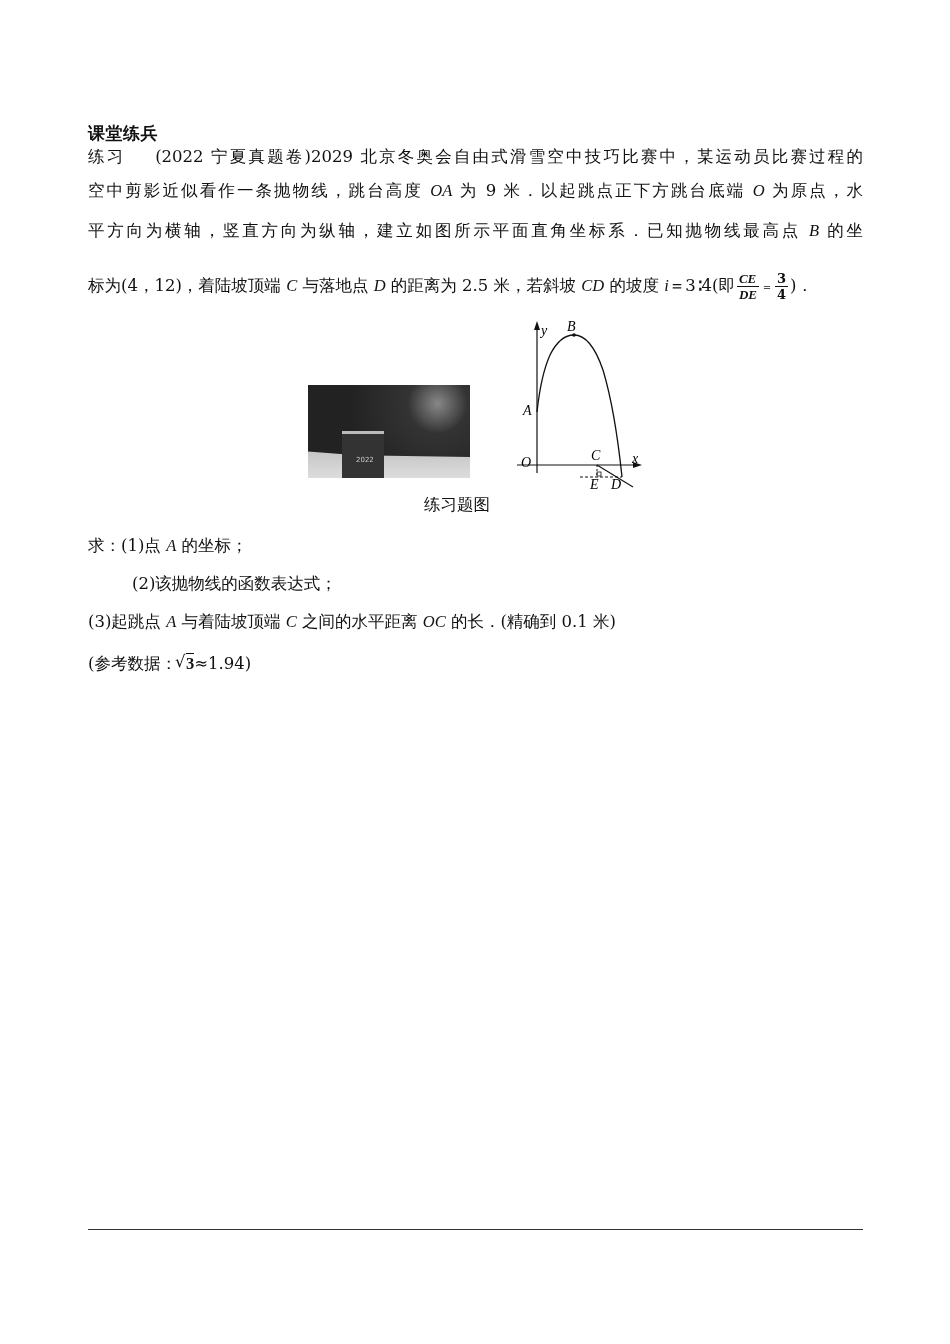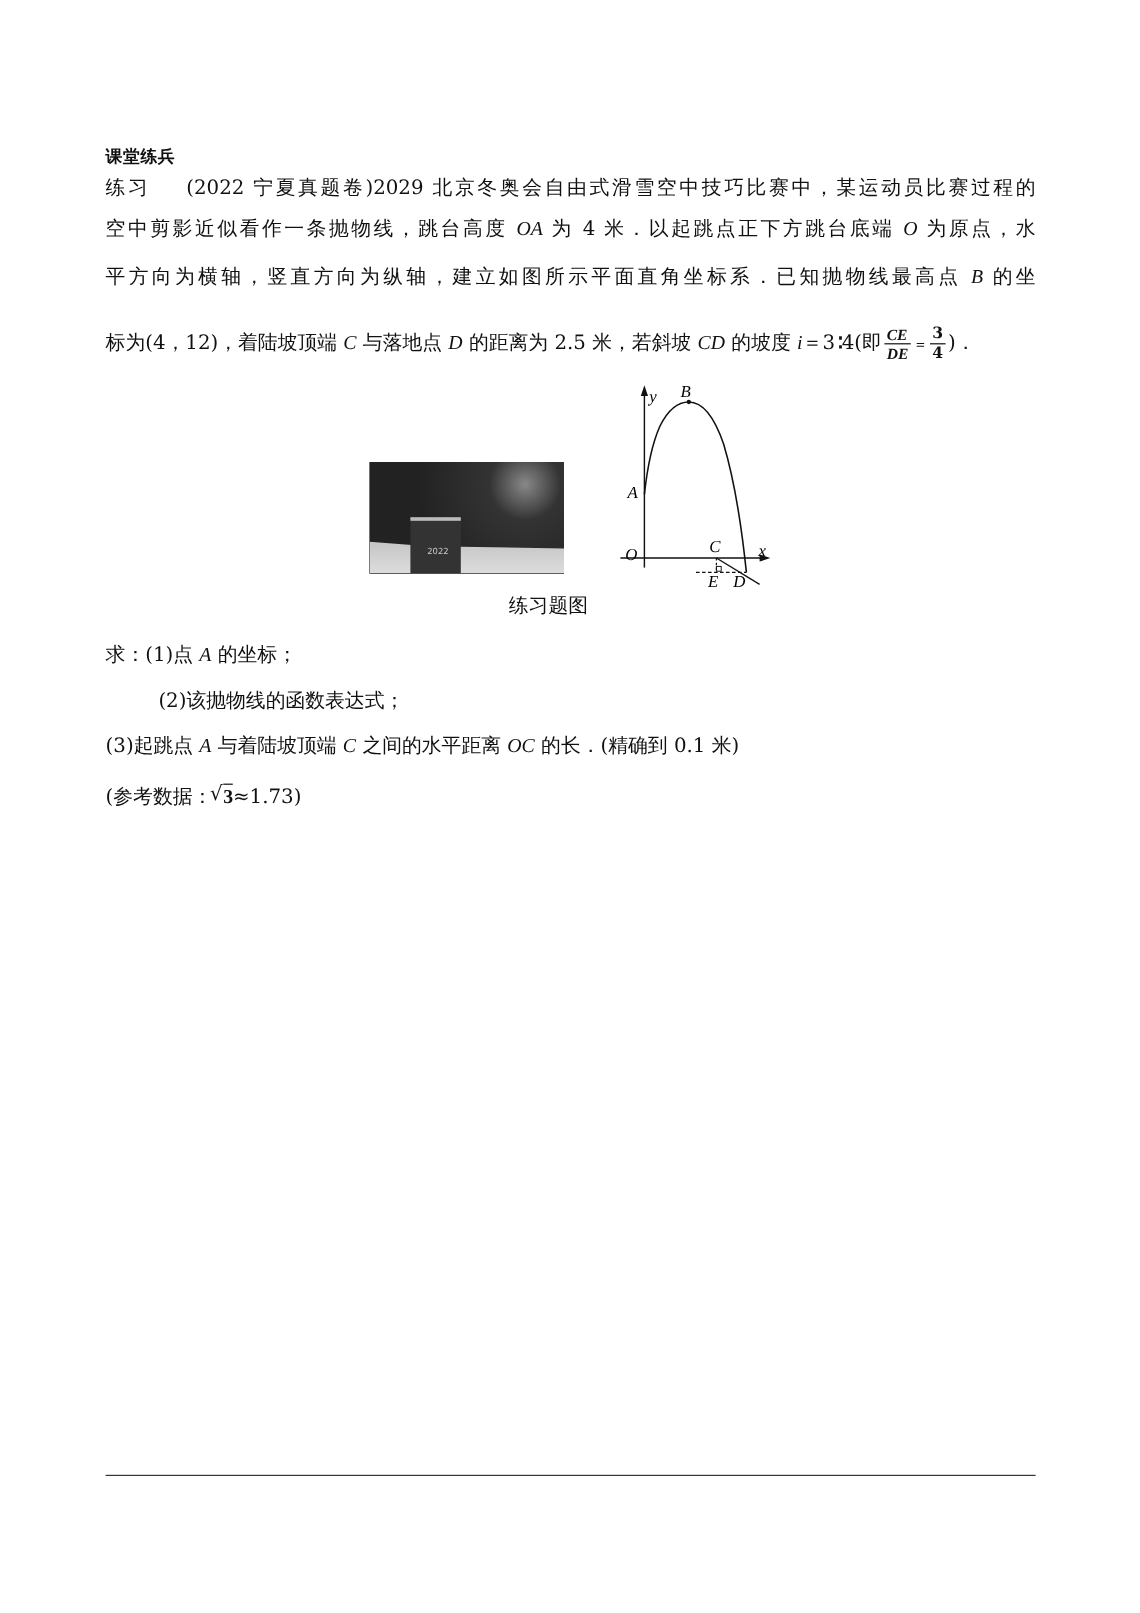--- a/index.html
+++ b/index.html
@@ -4,21 +4,21 @@
 <style>
   html, body { margin: 0; padding: 0; background: #ffffff; }
   body {
     width: 950px; height: 1344px; position: relative; overflow: hidden;
     font-family: "DejaVu Serif", "Liberation Serif", serif;
     color: #111;
   }
   .section-title {
     position: absolute; left: 88px; top: 122px;
     font-family: "DejaVu Sans", "Liberation Sans", sans-serif;
-    font-weight: bold; font-size: 14px; letter-spacing: 0.5px;
+    font-weight: bold; font-size: 17px; letter-spacing: 0.5px;
   }
   .para {
     position: absolute; left: 88px; width: 775px;
     font-size: 16.5px; line-height: 34px;
     text-align: justify; text-align-last: justify;
   }
   .para.last { text-align-last: left; }
   .it { font-style: italic; font-family: "Liberation Serif", serif; }
   .frac {
     display: inline-block; vertical-align: middle; text-align: left;
@@ -63,21 +63,21 @@
 </head>
 <body>
 
 <div class="section-title">课堂练兵</div>
 
 <div class="para" style="top:140px;">
   <span>练习</span>&nbsp;&nbsp;&nbsp;&nbsp;<span>(2022 宁夏真题卷)</span><span>2029 北京冬奥会自由式滑雪空中技巧比赛中，某运动员比赛过程的</span>
 </div>
 
 <div class="para" style="top:174px;">
-  <span>空中剪影近似看作一条抛物线，跳台高度 </span><span class="it">OA</span><span> 为 4 米．以起跳点正下方跳台底端 </span><span class="it">O</span><span> 为原点，水</span>
+  <span>空中剪影近似看作一条抛物线，跳台高度 </span><span class="it">OA</span><span> 为 9 米．以起跳点正下方跳台底端 </span><span class="it">O</span><span> 为原点，水</span>
 </div>
 
 <div class="para" style="top:214px;">
   <span>平方向为横轴，竖直方向为纵轴，建立如图所示平面直角坐标系．已知抛物线最高点 </span><span class="it">B</span><span> 的坐</span>
 </div>
 
 <div class="para last" style="top:268px; line-height:36px;">
   <span>标为(4，12)，着陆坡顶端 </span><span class="it">C</span><span> 与落地点 </span><span class="it">D</span><span> 的距离为 2.5 米，若斜坡 </span><span class="it">CD</span><span> 的坡度 </span><span class="it">i</span><span>＝3∶4(即</span><span class="frac"><span class="num it">CE</span><span class="den it">DE</span></span><span style="font-size:12px;">＝</span><span class="frac"><span class="num">3</span><span class="den">4</span></span><span>)．</span>
 </div>
 
@@ -120,16 +120,16 @@
 <div class="q" style="top:534px;">
   <span>求：(1)点 </span><span class="it">A</span><span> 的坐标；</span>
 </div>
 <div class="q" style="top:572px;margin-left:44px;">
   <span>(2)该抛物线的函数表达式；</span>
 </div>
 <div class="q" style="top:610px;">
   <span>(3)起跳点 </span><span class="it">A</span><span> 与着陆坡顶端 </span><span class="it">C</span><span> 之间的水平距离 </span><span class="it">OC</span><span> 的长．(精确到 0.1 米)</span>
 </div>
 <div class="q" style="top:652px;">
-  <span>(参考数据：</span><span class="sqrt"><span>3</span></span><span>≈1.73)</span>
+  <span>(参考数据：</span><span class="sqrt"><span>3</span></span><span>≈1.94)</span>
 </div>
 
 <div class="footer-line"></div>
 
 </body></html>

